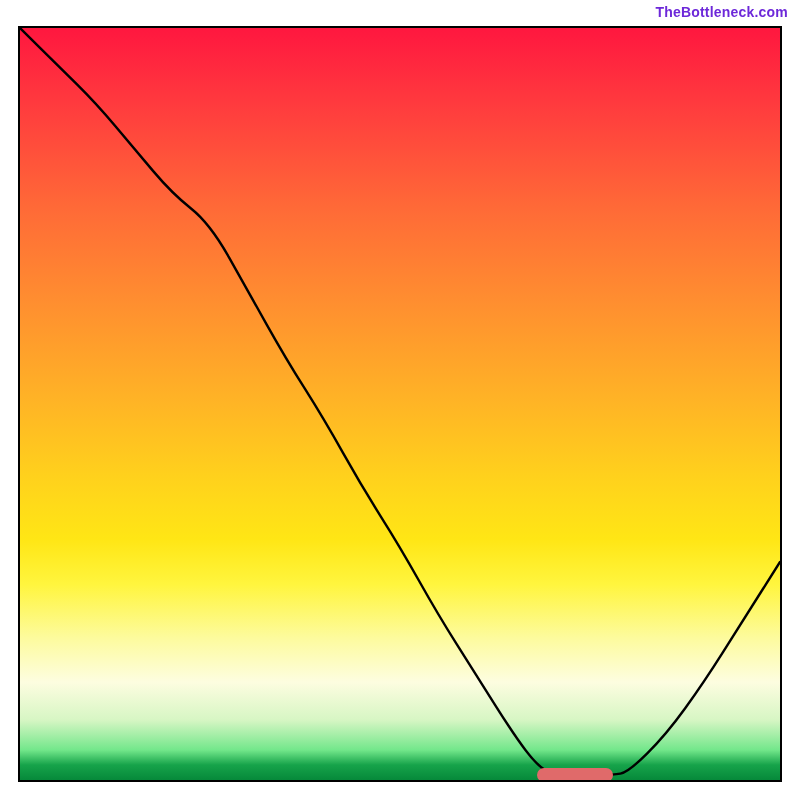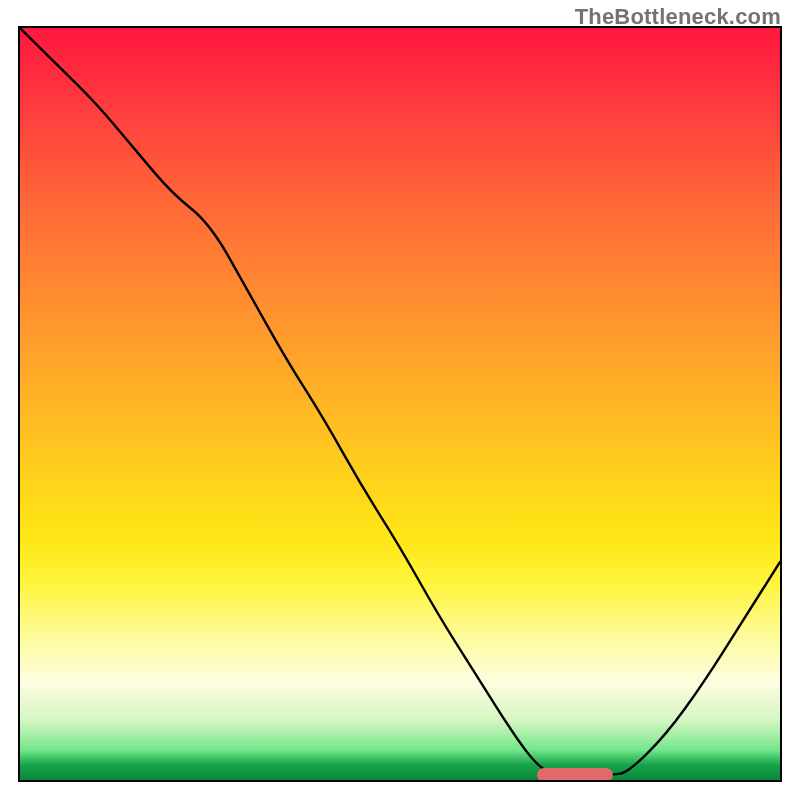--- a/index.html
+++ b/index.html
@@ -1,17 +1,17 @@
 <!DOCTYPE html>
 <html><head>
 <meta charset="utf-8">
 <style>
 html,body{margin:0;padding:0;width:800px;height:800px;background:#fff;font-family:Arial,Helvetica,sans-serif}
 .chart-wrap{position:relative;width:800px;height:800px}
-.watermark{position:absolute;top:4px;right:19px;font-size:22px;font-weight:600;color:#737373;letter-spacing:.2px}
+.watermark{position:absolute;top:4px;right:12px;font-size:14px;font-weight:600;color:#6d28d9;letter-spacing:.2px}
 .plot{position:absolute;left:18px;top:26px;width:764px;height:756px;border:2px solid #000;box-sizing:border-box;overflow:hidden}
 .gradient{position:absolute;inset:0;background:linear-gradient(to bottom,
   #ff173f 0%,
   #ff3a3e 10%,
   #ff6a37 24%,
   #ff8d30 36%,
   #ffb226 49%,
   #ffd21c 60%,
   #ffe615 68%,
   #fff53e 74%,

